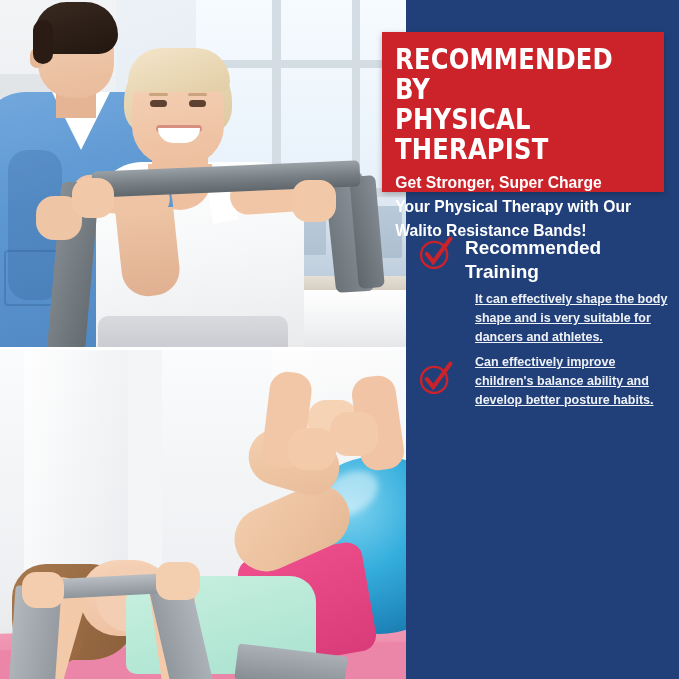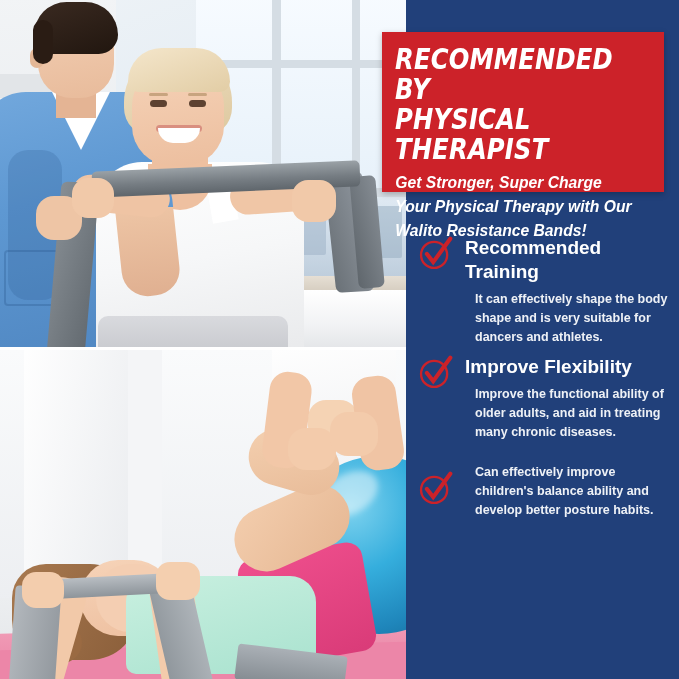--- a/index.html
+++ b/index.html
@@ -150,36 +150,36 @@
   .bb-right{position:absolute;left:176px;top:230px;width:42px;height:250px;
         background:linear-gradient(265deg,#b0b6bb,#878e94);border-radius:4px;transform:rotate(-9deg) skewX(4deg);}
   .bb-right2{position:absolute;left:236px;top:300px;width:110px;height:36px;
         background:linear-gradient(180deg,#aab0b6,#858c92);border-radius:4px;transform:rotate(7deg);}
 
   
   .panel{position:absolute;left:406px;top:0;width:273px;height:679px;background:#21407a;}
 
   
   .headbox{position:absolute;left:382px;top:32px;width:282px;height:160px;background:#cc2229;
-           box-shadow:0 2px 6px rgba(0,0,0,.25);font-style:italic;}
+           box-shadow:0 2px 6px rgba(0,0,0,.25);}
   .headline{margin:0;padding:12px 12px 0 14px;color:#fff;
            font-family:"DejaVu Sans Condensed","Liberation Sans",sans-serif;
            font-weight:bold;font-size:29px;line-height:30px;letter-spacing:.2px;
            text-transform:uppercase;transform:scaleX(.93);transform-origin:left center;}
   .headline .l2{display:block;}
   .subhead{margin:0;padding:6px 12px 0 14px;color:#fff;
            font-size:16.5px;line-height:24px;font-weight:bold;
            transform:scaleX(.95);transform-origin:left center;}
 
   
   .features{position:absolute;left:417px;top:228px;width:258px;}
   .feature{position:relative;min-height:110px;padding-left:48px;margin-bottom:0;}
   .check{position:absolute;left:0;top:8px;width:36px;height:36px;}
   .f-title{margin:0;color:#ffffff;font-size:19px;font-weight:bold;line-height:24px;padding-top:8px;}
-  .f-desc{margin:6px 0 0 10px;color:#eef1f6;font-size:12.5px;line-height:19px;font-weight:bold;}
+  .f-desc{margin:6px 0 0 10px;color:#eef1f6;font-size:12.5px;line-height:19px;font-weight:bold;text-decoration:underline;}
 </style>
 </head>
 <body>
 
 <div class="canvas">
 
   <div class="photo-col">
 
     <div class="photo photo-top">
       <div class="wallL"></div>
@@ -293,30 +293,20 @@
       <span class="check">
         <svg viewBox="0 0 40 40" width="36" height="36">
           <circle cx="19" cy="21" r="14.5" fill="none" stroke="#cc2229" stroke-width="2.6"></circle>
           <path d="M11 20 L18 29 L37 3" fill="none" stroke="#cc2229" stroke-width="4.6" stroke-linecap="round"></path>
         </svg>
       </span>
       <h2 class="f-title">Recommended Training</h2>
       <p class="f-desc">It can effectively shape the body shape and is very suitable for dancers and athletes.</p>
     </div>
 
-    <div class="feature">
-      <span class="check">
-        <svg viewBox="0 0 40 40" width="36" height="36">
-          <circle cx="19" cy="21" r="14.5" fill="none" stroke="#cc2229" stroke-width="2.6"></circle>
-          <path d="M11 20 L18 29 L37 3" fill="none" stroke="#cc2229" stroke-width="4.6" stroke-linecap="round"></path>
-        </svg>
-      </span>
-      <h2 class="f-title">Improve Flexibility</h2>
-      <p class="f-desc">Improve the functional ability of older adults, and aid in treating many chronic diseases.</p>
-    </div>
 
 
     <div class="feature">
       <span class="check">
         <svg viewBox="0 0 40 40" width="36" height="36">
           <circle cx="19" cy="21" r="14.5" fill="none" stroke="#cc2229" stroke-width="2.6"></circle>
           <path d="M11 20 L18 29 L37 3" fill="none" stroke="#cc2229" stroke-width="4.6" stroke-linecap="round"></path>
         </svg>
       </span>
       <p class="f-desc">Can effectively improve children's balance ability and develop better posture habits.</p>

